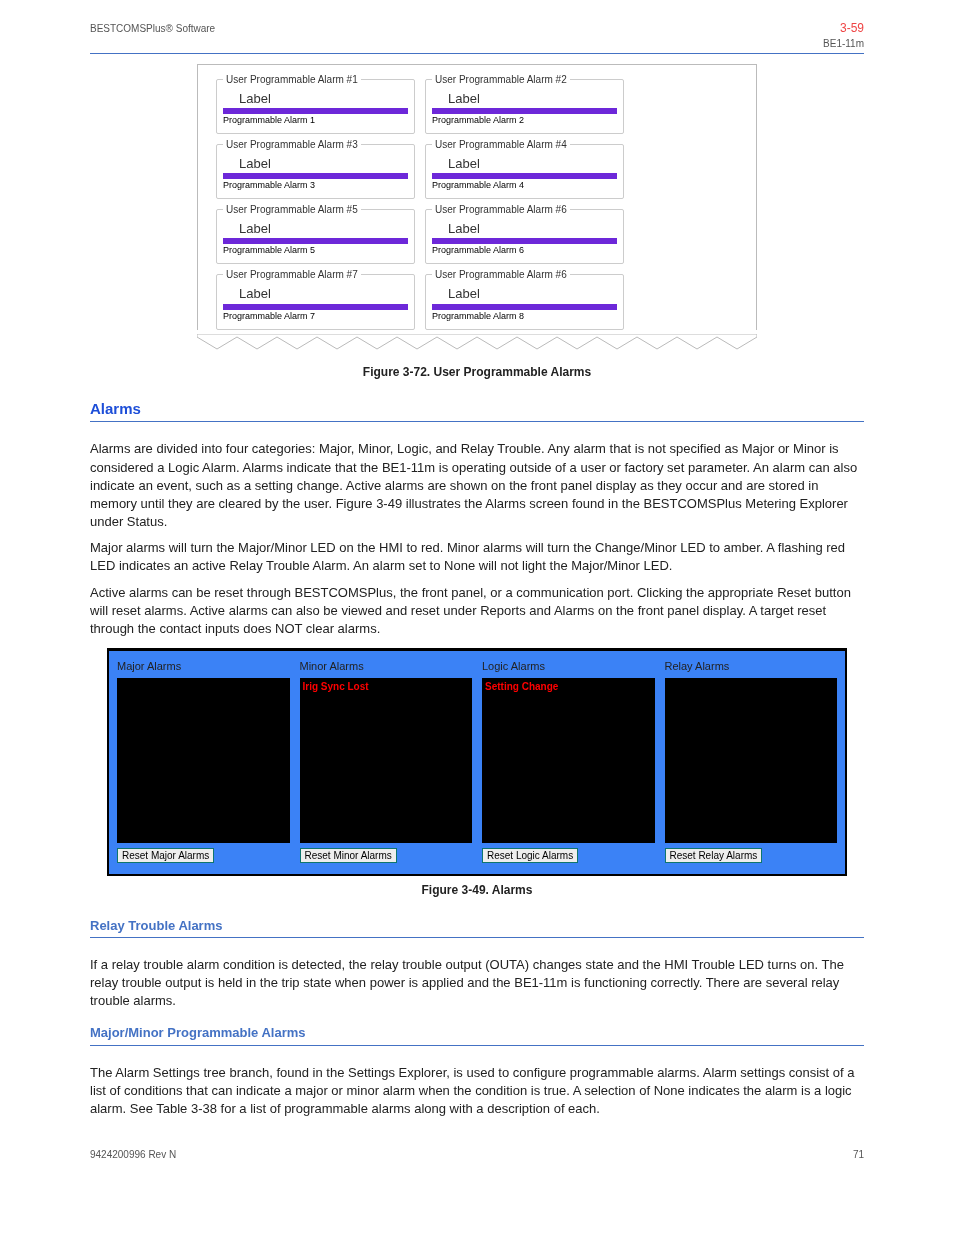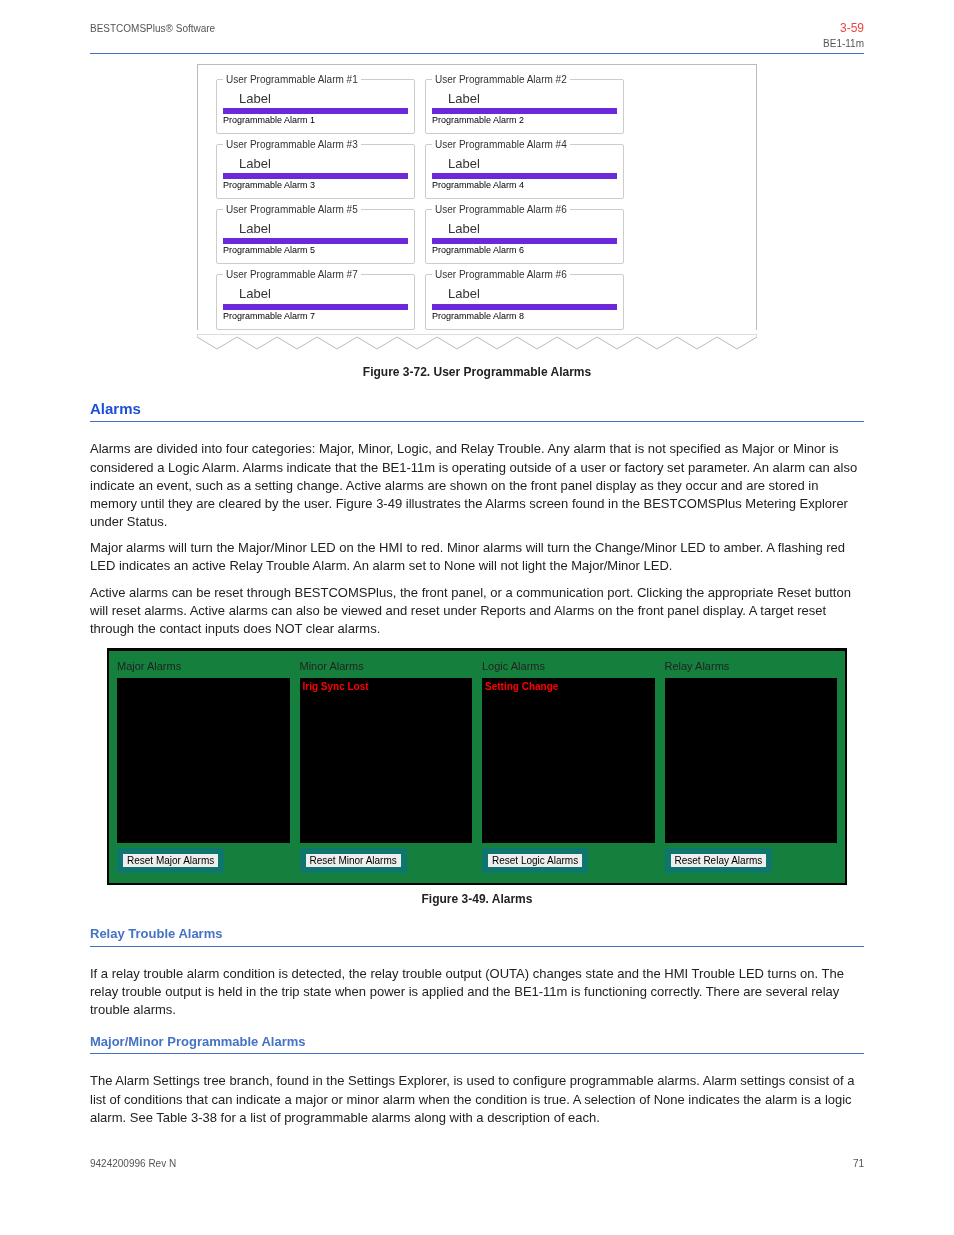--- a/index.html
+++ b/index.html
@@ -95,40 +95,40 @@
   }
   p { margin: 6px 0 8px 0; }
   .tight { margin-top: 2px; }
 
   
   .panel2 {
     width: 740px;
     margin: 10px auto 6px auto;
     border: 2px solid #000;
     border-top-width: 3px;
-    background: #15803d;
+    background: #3b82f6;
     padding: 8px 8px 10px 8px;
   }
   .cols { display: flex; justify-content: space-between; gap: 10px; }
   .col { flex: 1; }
   .col .ttl { font-size: 11px; color: #222; margin-bottom: 3px; }
   .blackbox {
     background: #000;
     height: 165px;
     width: 100%;
     padding: 2px 3px;
     font-size: 10px;
     font-weight: bold;
     color: #ff0000;
   }
   .resetbtn {
     margin-top: 5px;
     font-size: 10px;
     background: #eee;
-    border: 6px solid #0f766e;
+    border: 1px solid #0f766e;
     padding: 1px 4px;
     display: inline-block;
   }
 
   h3.sub {
     font-size: 13px;
     color: #4472C4;
     margin: 14px 0 2px 0;
     font-weight: bold;
   }

